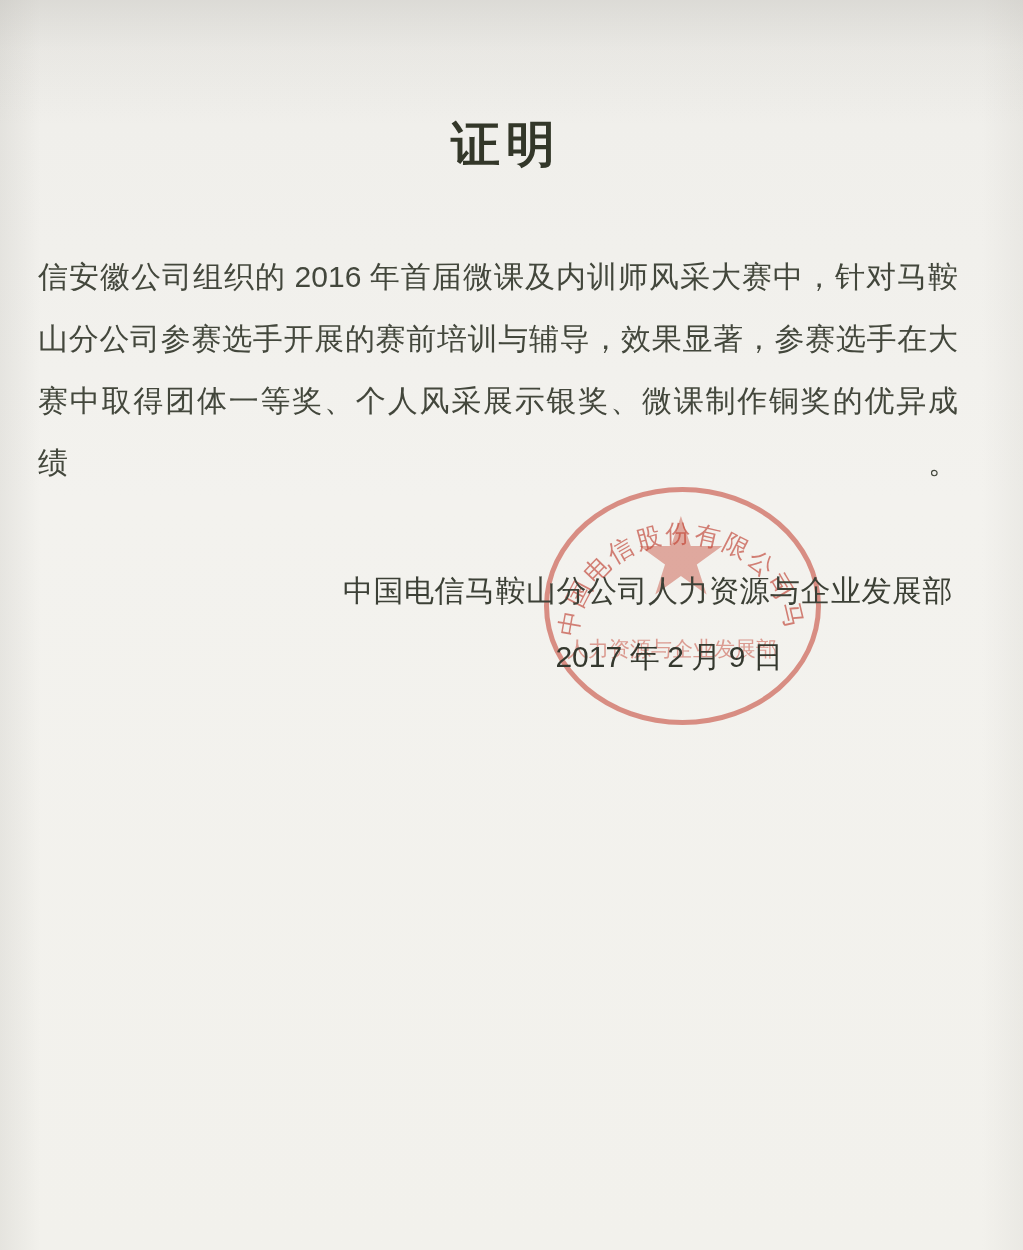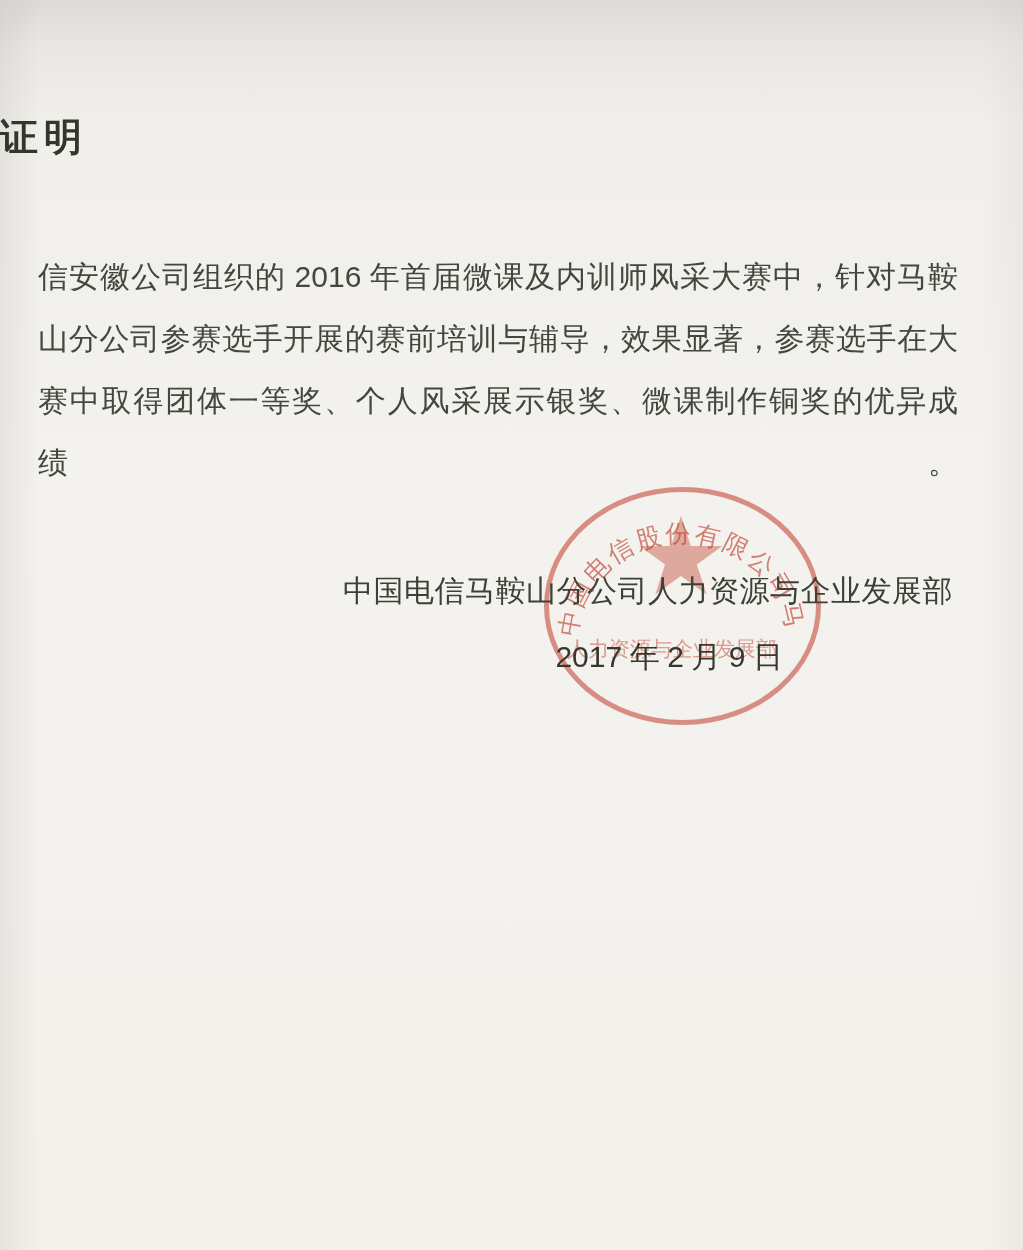--- a/index.html
+++ b/index.html
@@ -10,22 +10,22 @@
     background:
       linear-gradient(180deg, rgba(176,174,168,0.30) 0%, rgba(176,174,168,0.10) 4%, rgba(176,174,168,0.0) 10%),
       linear-gradient(90deg, rgba(170,168,162,0.18) 0%, rgba(170,168,162,0.0) 4%, rgba(170,168,162,0.0) 96%, rgba(210,208,202,0.25) 100%),
       linear-gradient(180deg, #efeeea 0%, #f3f2ee 40%, #f2f1ec 100%);
     font-family:"Liberation Serif","DejaVu Serif",serif;
     color:#3f4339;
   }
   .title{
     position:absolute;
     left:0; right:11px; top:112px;
-    text-align:left;
-    font-size:38px;
+    text-align:center;
+    font-size:49px;
     font-weight:600;
     letter-spacing:6px;
     color:#333729;
   }
   .body-text{
     position:absolute;
     left:38px; top:246px;
     width:920px;
   }
   .body-line{

